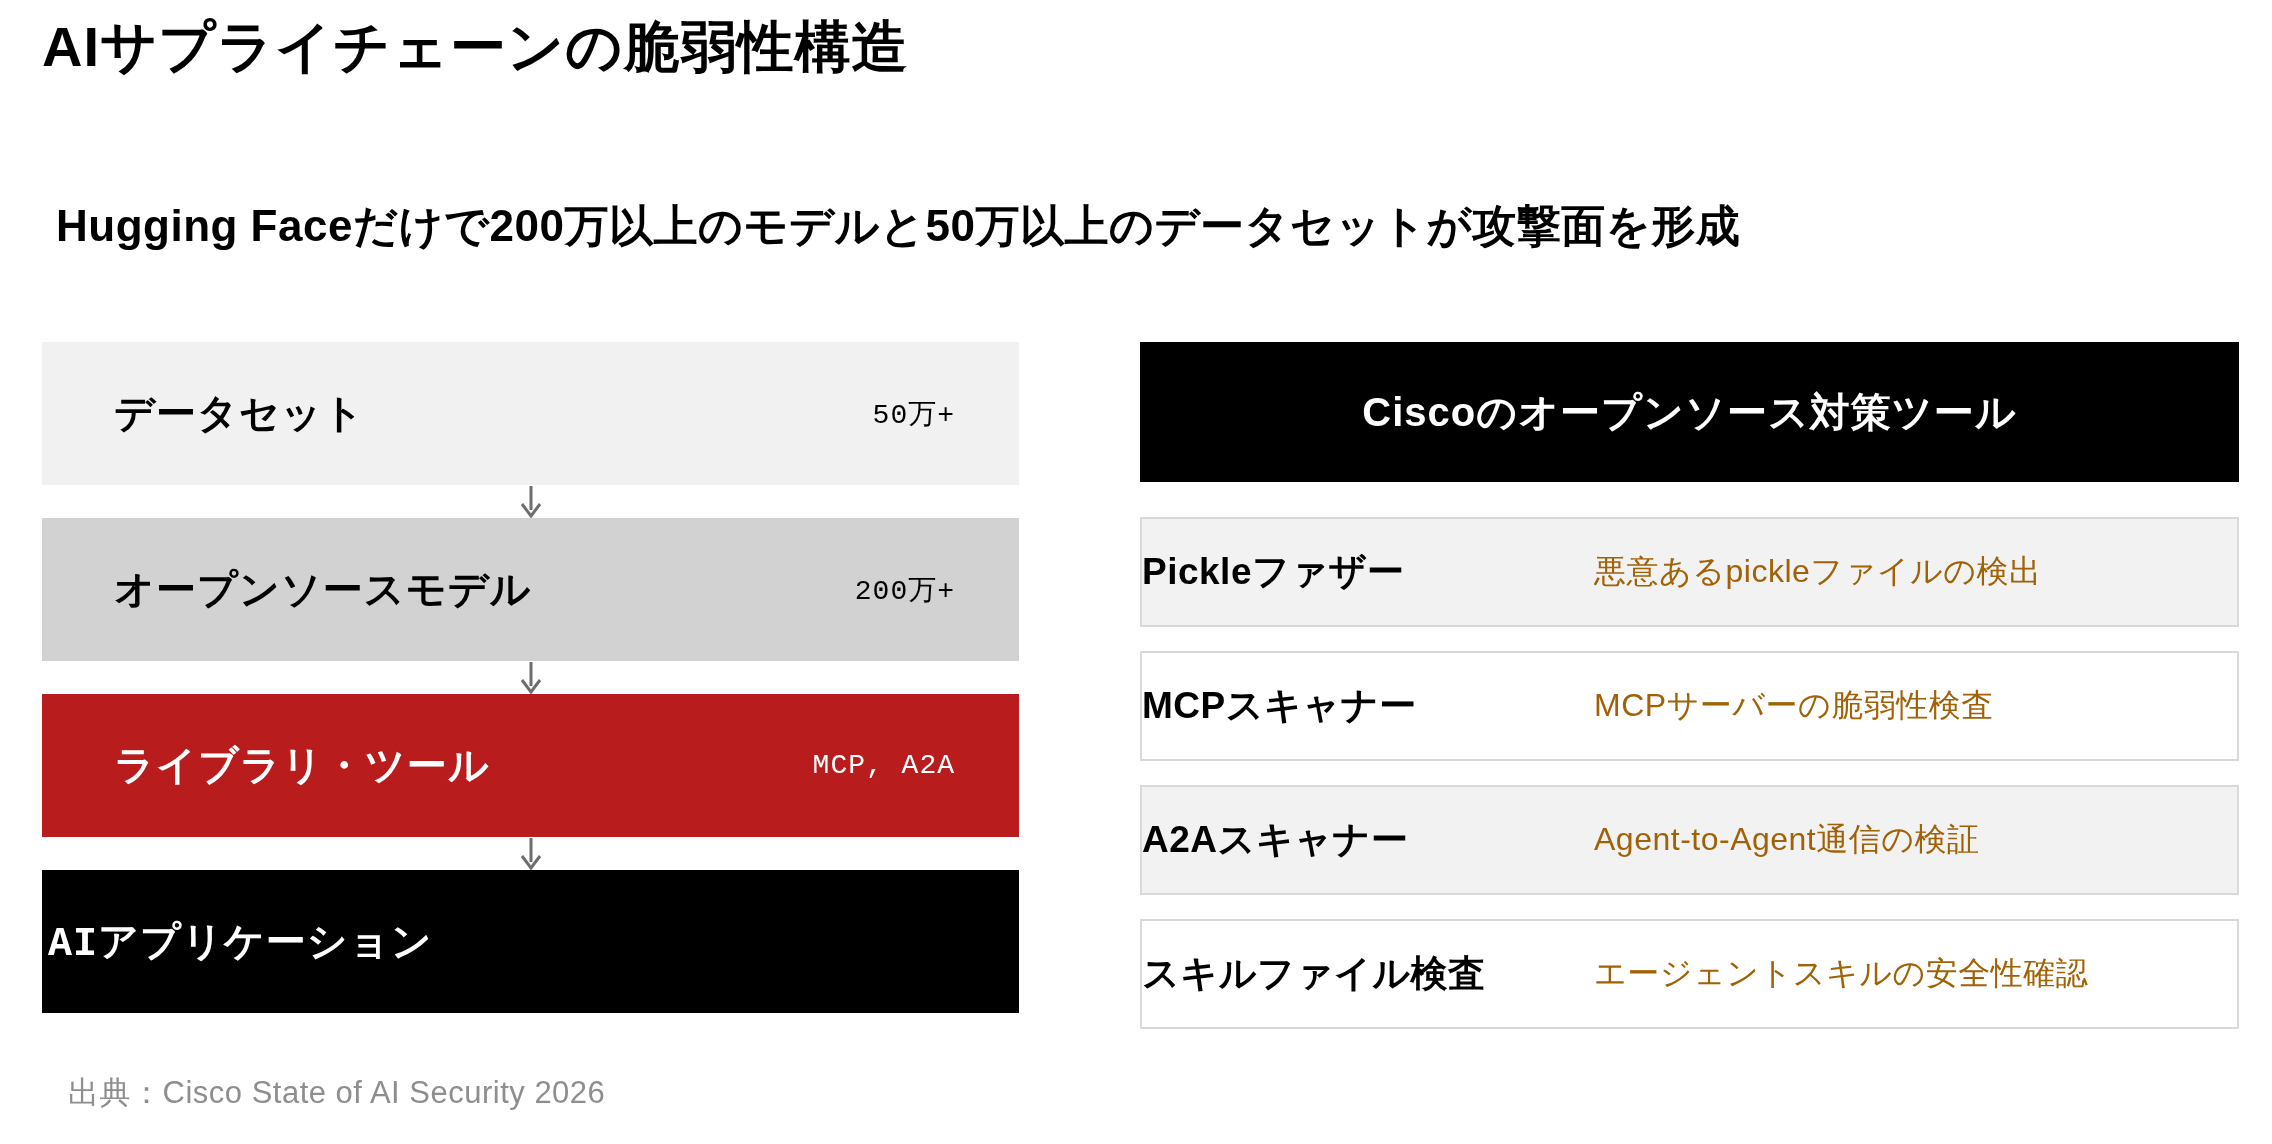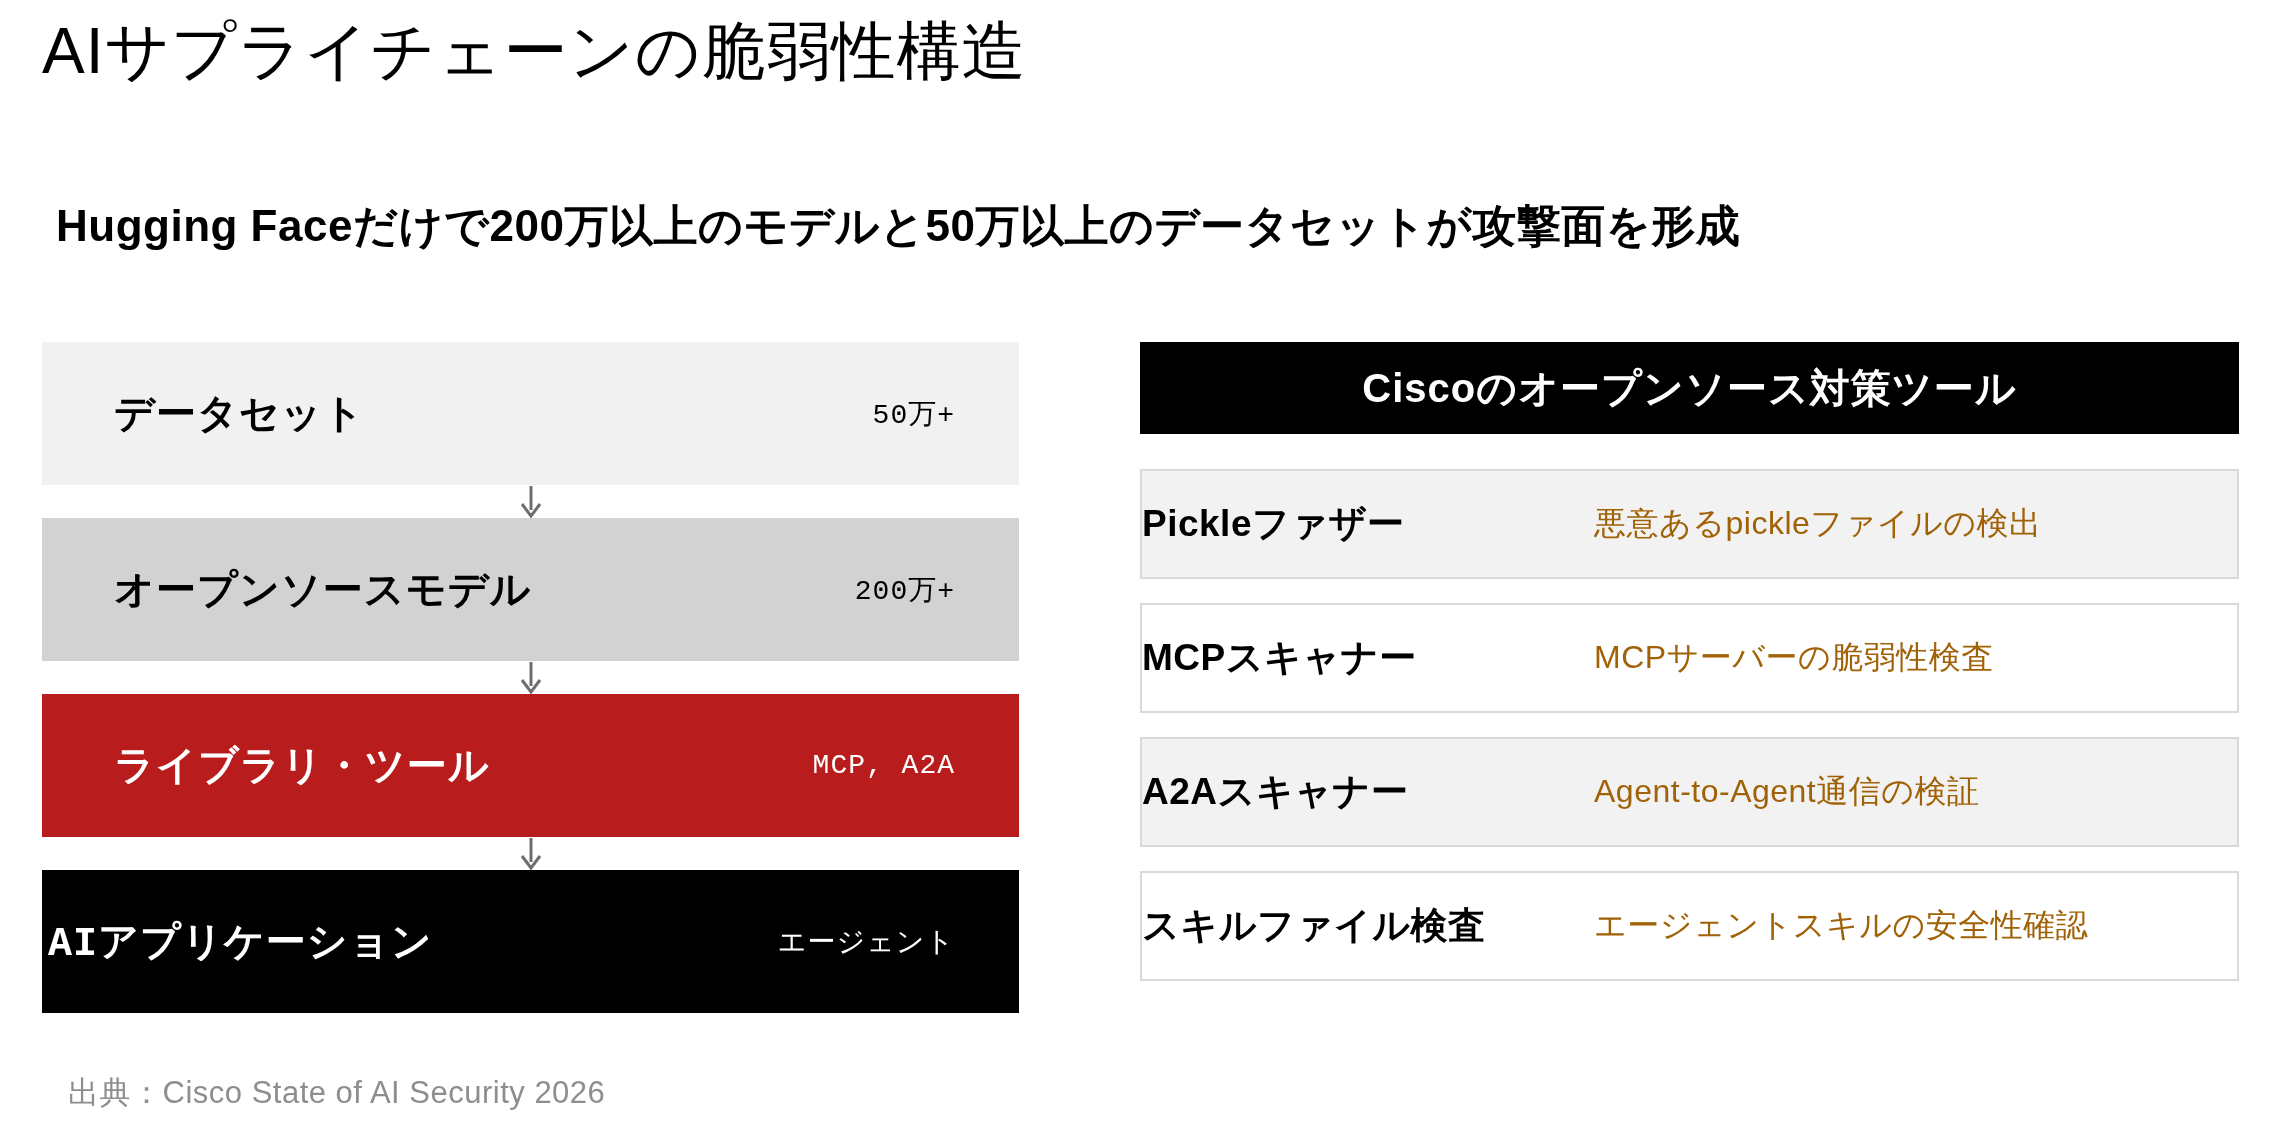--- a/index.html
+++ b/index.html
@@ -7,21 +7,21 @@
     position:relative;
     width:2272px; height:1144px;
     background:#ffffff;
     overflow:hidden;
     font-family:"Liberation Sans","DejaVu Sans",sans-serif;
     color:#000000;
   }
 
   .title {
     position:absolute; left:42px; top:18px;
-    font-size:64px; font-weight:400; line-height:1.05;
+    font-size:56px; font-weight:700; line-height:1.05;
     letter-spacing:1px; margin:0;
   }
   .subtitle {
     position:absolute; left:42px; top:188px;
     font-size:44px; font-weight:700; line-height:1.1;
     letter-spacing:0.5px; margin:14px;
   }
 
   
   .stack {
@@ -39,21 +39,21 @@
     display:flex; align-items:center; justify-content:center;
     overflow:visible;
   }
   .arrow-gap svg { display:block; }
 
   
   .tools {
     position:absolute; left:1140px; top:342px; width:1099px;
   }
   .tools-header {
-    height:92px;
+    height:140px;
     display:flex; align-items:center; justify-content:center;
     font-size:40px; font-weight:700; letter-spacing:1px;
   }
   .tool-rows { margin-top:35px; }
   .tool-row {
     height:110px; margin-bottom:24px;
     border:2px solid #d9d9d9; box-sizing:border-box;
     display:flex; align-items:center;
   }
   .tool-row:last-child { margin-bottom:0; }
@@ -111,21 +111,20 @@
     </div>
 
     <div class="arrow-gap">
       <svg width="26" height="33" viewBox="0 0 26 33">
         <path d="M13 1 v24 M4 19 l9 12 9 -12" stroke="#6e6e6e" stroke-width="3" fill="none"></path>
       </svg>
     </div>
 
     <div class="stack-box" style="background: rgb(0, 0, 0); color: rgb(255, 255, 255); padding-left: 6px;">
       <span class="stack-label">AIアプリケーション</span>
-      <span class="stack-value">エージェント</span>
     </div>
 
   </section>
 
   <aside class="tools">
 
     <header class="tools-header" style="background: rgb(0, 0, 0); color: rgb(255, 255, 255);">Ciscoのオープンソース対策ツール</header>
 
     <div class="tool-rows">
 

